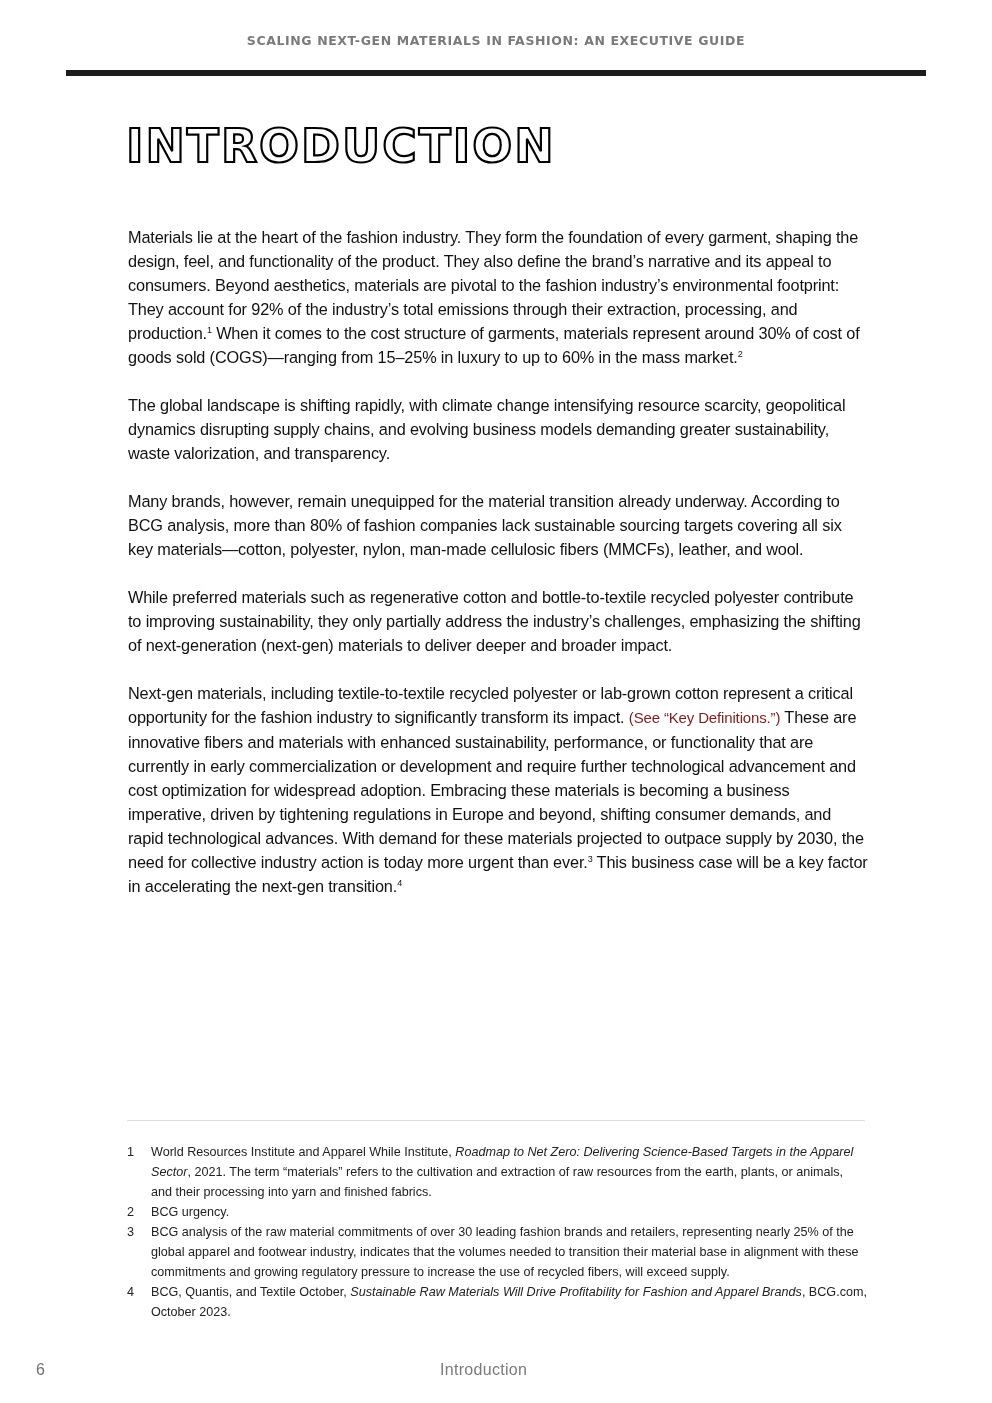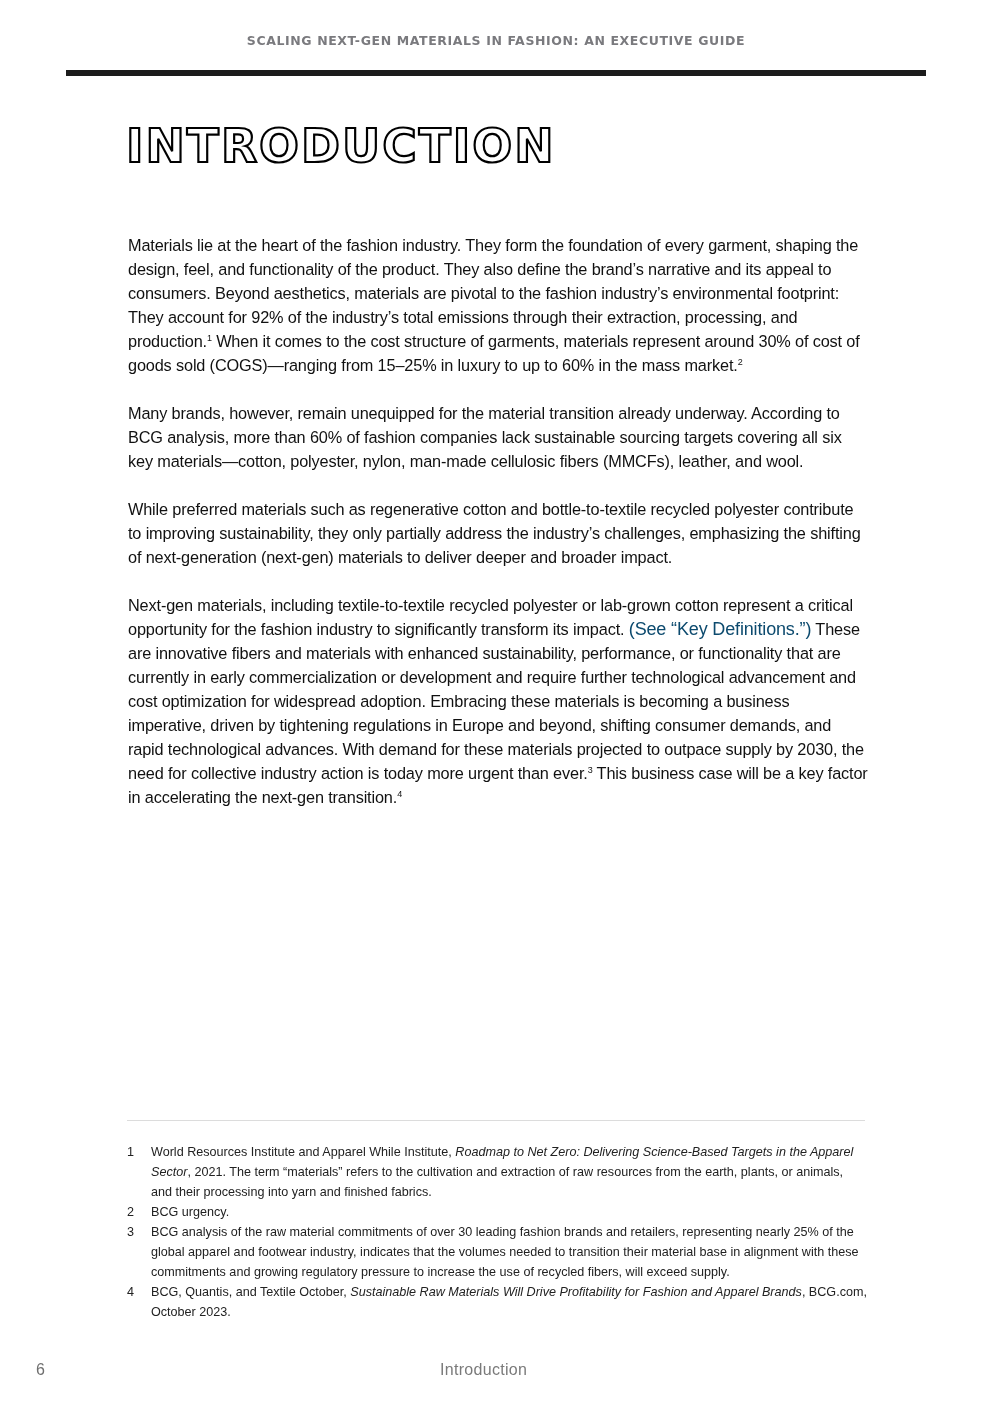--- a/index.html
+++ b/index.html
@@ -9,23 +9,23 @@
   .running-header { position: absolute; top: 33px; left: 0; width: 992px; text-align: center;
     font-family: "DejaVu Sans", sans-serif; font-weight: bold; font-size: 12.5px;
     letter-spacing: 0.6px; color: #7a7a7e; }
   .header-rule { position: absolute; top: 70px; left: 66px; width: 860px; height: 6px; background: #1c1c1c; }
 
   .page-title { position: absolute; top: 122px; left: 126px; margin: 0;
     font-family: "DejaVu Sans", sans-serif; font-weight: bold; font-size: 47px; letter-spacing: 2px;
     color: #ffffff; -webkit-text-stroke: 2.2px #000000; line-height: 1; }
 
   .body-text { position: absolute; top: 225px; left: 128px; width: 740px; }
-  .body-text p { margin: 8px 0 24px 0; font-size: 16.3px; line-height: 24px; color: #111111; letter-spacing: -0.15px; }
+  .body-text p { margin: 0 0 24px 0; font-size: 16.3px; line-height: 24px; color: #111111; letter-spacing: -0.15px; }
   .body-text sup { font-size: 9px; line-height: 0; vertical-align: 6px; }
-  .aside-ref { font-size: 18px; color: #0c4a6e; text-align: center; }
+  .aside-ref { font-size: 15px; color: #7f1d1d; text-align: center; }
 
   .footnote-rule { position: absolute; top: 1120px; left: 127px; width: 738px; height: 1px; background: #dcdcdc; }
   .footnotes { position: absolute; top: 1142px; left: 127px; width: 740px; margin: 0; padding: 0; list-style: none; }
   .footnotes li { display: flex; font-size: 12.6px; line-height: 20px; color: #222222; }
   .fn-num { width: 24px; flex: 0 0 24px; }
   .fn-text { flex: 1; }
   .fn-text i { font-style: italic; }
 
   .page-number { position: absolute; top: 1361px; left: 36px; font-size: 16px; color: #6f6f6f; }
   .section-label { position: absolute; top: 1361px; left: 440px; font-size: 16px; color: #7a7a7a; letter-spacing: 0.3px; }
@@ -33,21 +33,22 @@
 </head>
 <body>
 
 <div class="running-header">SCALING NEXT-GEN MATERIALS IN FASHION: AN EXECUTIVE GUIDE</div>
 <div class="header-rule"></div>
 
 <h1 class="page-title">INTRODUCTION</h1>
 
 <div class="body-text">
   <p><span>Materials lie at the heart of the fashion industry. They form the foundation of every garment, shaping the design, feel, and functionality of the product. They also define the brand’s narrative and its appeal to consumers. Beyond aesthetics, materials are pivotal to the fashion industry’s environmental footprint: They account for 92% of the industry’s total emissions through their extraction, processing, and production.</span><sup>1</sup><span> When it comes to the cost structure of garments, materials represent around 30% of cost of goods sold (COGS)—ranging from 15–25% in luxury to up to 60% in the mass market.</span><sup>2</sup></p>
-  <p>Many brands, however, remain unequipped for the material transition already underway. According to BCG analysis, more than 60% of fashion companies lack sustainable sourcing targets covering all six key materials—cotton, polyester, nylon, man-made cellulosic fibers (MMCFs), leather, and wool.</p>
+  <p>The global landscape is shifting rapidly, with climate change intensifying resource scarcity, geopolitical dynamics disrupting supply chains, and evolving business models demanding greater sustainability, waste valorization, and transparency.</p>
+  <p>Many brands, however, remain unequipped for the material transition already underway. According to BCG analysis, more than 80% of fashion companies lack sustainable sourcing targets covering all six key materials—cotton, polyester, nylon, man-made cellulosic fibers (MMCFs), leather, and wool.</p>
   <p>While preferred materials such as regenerative cotton and bottle-to-textile recycled polyester contribute to improving sustainability, they only partially address the industry’s challenges, emphasizing the shifting of next-generation (next-gen) materials to deliver deeper and broader impact.</p>
   <p><span>Next-gen materials, including textile-to-textile recycled polyester or lab-grown cotton represent a critical opportunity for the fashion industry to significantly transform its impact. </span><span class="aside-ref">(See “Key Definitions.”)</span><span> These are innovative fibers and materials with enhanced sustainability, performance, or functionality that are currently in early commercialization or development and require further technological advancement and cost optimization for widespread adoption. Embracing these materials is becoming a business imperative, driven by tightening regulations in Europe and beyond, shifting consumer demands, and rapid technological advances. With demand for these materials projected to outpace supply by 2030, the need for collective industry action is today more urgent than ever.</span><sup>3</sup><span> This business case will be a key factor in accelerating the next-gen transition.</span><sup>4</sup></p>
 </div>
 
 <div class="footnote-rule"></div>
 
 <ol class="footnotes">
   <li>
     <span class="fn-num">1</span>
     <span class="fn-text"><span>World Resources Institute and Apparel While Institute, </span><i>Roadmap to Net Zero: Delivering Science-Based Targets in the Apparel Sector</i><span>, 2021. The term “materials” refers to the cultivation and extraction of raw resources from the earth, plants, or animals, and their processing into yarn and finished fabrics.</span></span>

